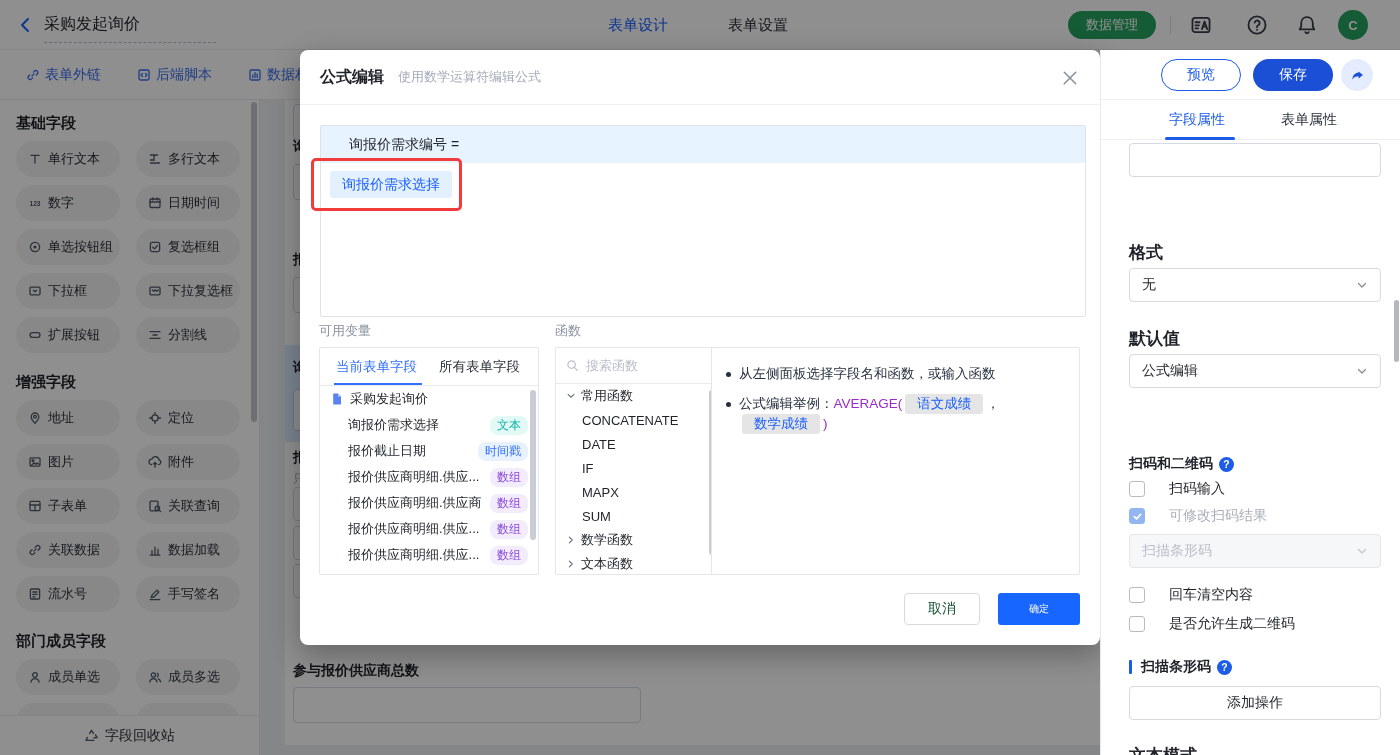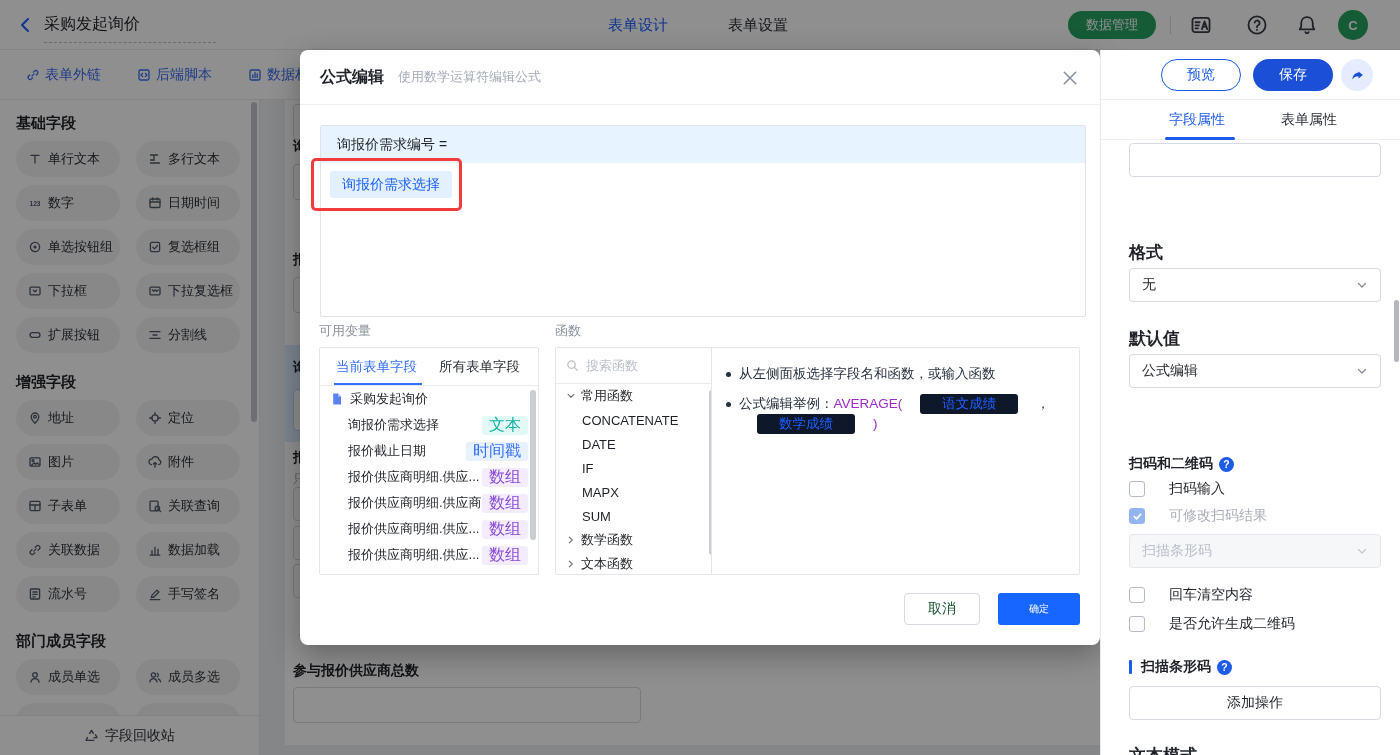--- a/index.html
+++ b/index.html
@@ -76,50 +76,50 @@
   #dim-top{left:0;top:0;width:1400px;height:50px}
   #dim-left{left:0;top:50px;width:1100px;height:705px}
 
   
   #modal{left:300px;top:50px;width:800px;height:595px;background:#fff;border-radius:8px;box-shadow:0 10px 30px rgba(0,0,0,.3);z-index:50}
   #modal-head{position:absolute;left:0;top:0;width:800px;height:55px;border-bottom:1px solid #eef0f3;display:flex;align-items:center;padding:0 20px}
   #modal-title{font-size:16px;font-weight:700;color:#1f2329}
   #modal-sub{font-size:13px;color:#a4abb8;margin-left:14px}
   #modal-close{position:absolute;right:22px;top:20px;width:16px;height:16px;color:#8a919f;cursor:pointer}
   #formula-box{position:absolute;left:20px;top:75px;width:766px;height:192px;border:1px solid #dfe3e9;border-radius:2px;background:#fff}
-  #formula-target{height:37px;background:#e7f3fe;display:flex;align-items:center;padding:0 16px;font-size:14px;color:#1f2329}
+  #formula-target{height:37px;background:#e7f3fe;display:flex;align-items:center;padding:0 28px;font-size:14px;color:#1f2329}
   #red-annot{position:absolute;left:11px;top:108px;width:151px;height:53px;border:3px solid #f23c3c;border-radius:5px;z-index:5}
   #formula-chip{position:absolute;left:30px;top:121px;height:27px;background:#e3f0fd;color:#1c60ff;font-size:14px;border-radius:3px;display:flex;align-items:center;padding:0 12px;cursor:pointer}
   .pane-label{position:absolute;top:272px;font-size:13px;color:#8a919f}
   .pane{position:absolute;top:297px;height:228px;border:1px solid #e3e6ea;border-radius:2px;background:#fff;overflow:hidden}
   #vars-pane{left:19px;width:220px}
   #vars-tabs{height:38px;border-bottom:1px solid #e9ebee;display:flex;align-items:center;padding:0 16px;gap:22px;font-size:13.5px;position:relative}
   #vars-tab-active{color:#3370ff;cursor:pointer}
   #vars-tab-underline{position:absolute;left:14px;bottom:0;width:88px;height:2px;background:#3370ff}
   #vars-tab-all{color:#2b313b;cursor:pointer}
   .tree-row{height:26px;display:flex;align-items:center;padding:0 10px;font-size:13px;color:#1f2329;cursor:pointer}
   .tree-row .nm{white-space:nowrap;overflow:hidden}
   .tree-row.child{padding-left:28px}
-  .badge{margin-left:auto;height:19px;border-radius:3px;font-size:16px;display:flex;align-items:center;padding:0 7px;flex:0 0 auto}
+  .badge{margin-left:auto;height:19px;border-radius:8px;font-size:12px;display:flex;align-items:center;padding:0 7px;flex:0 0 auto}
   .badge.teal{color:#0db3a6;background:#e3f9f6}
   .badge.blue{color:#3370ff;background:#e8f1fe}
   .badge.purple{color:#8a4bd8;background:#f3ecfd}
   .pane-scroll{position:absolute;width:6px;border-radius:3px;background:#c9ccd2}
   #fn-pane{left:255px;width:163px}
   #fn-search{height:36px;border-bottom:1px solid #e9ebee;display:flex;align-items:center;padding:0 10px;gap:7px;color:#b8bec8}
   #fn-search input{border:none;outline:none;width:90px;font-size:13px;color:#1f2329;background:transparent}
   #fn-search input::placeholder{color:#b8bec8}
   .fn-row{height:24px;display:flex;align-items:center;padding:0 10px;gap:5px;font-size:13px;color:#1f2329;cursor:pointer}
   .fn-row.item{padding-left:26px}
   .caret{color:#6b7280;flex:0 0 auto}
   #hint-pane{left:411px;width:369px;padding:16px 16px 0 14px}
   .hint-line{display:flex;align-items:flex-start;gap:8px;font-size:13.5px;color:#273040;line-height:20px;margin-bottom:10px}
   .bullet{width:5px;height:5px;border-radius:50%;background:#273040;margin-top:8px;flex:0 0 auto}
   .hint-fn{color:#9c2bc9}
-  .hint-chip{display:inline-block;background:#0f172a;color:#1c60ff;border-radius:3px;padding:0 22px;margin:0 18px;cursor:pointer}
+  .hint-chip{display:inline-block;background:#e5e5e5;color:#1c60ff;border-radius:3px;padding:0 12px;margin:0 3px;cursor:pointer}
   #modal-footer{position:absolute;right:20px;bottom:20px;display:flex;gap:18px}
   #cancel-btn{width:76px;height:32px;border:1px solid #d7dae1;border-radius:4px;background:#fff;font-size:14px;color:#14532d;display:flex;align-items:center;justify-content:center;cursor:pointer}
   #confirm-btn{width:82px;height:32px;border-radius:3px;background:#1766ff;font-size:10px;color:#fff;display:flex;align-items:center;justify-content:center;cursor:pointer}
 </style>
 </head>
 <body>
 
 <div id="app">
 
   <div id="topbar" class="abs">

